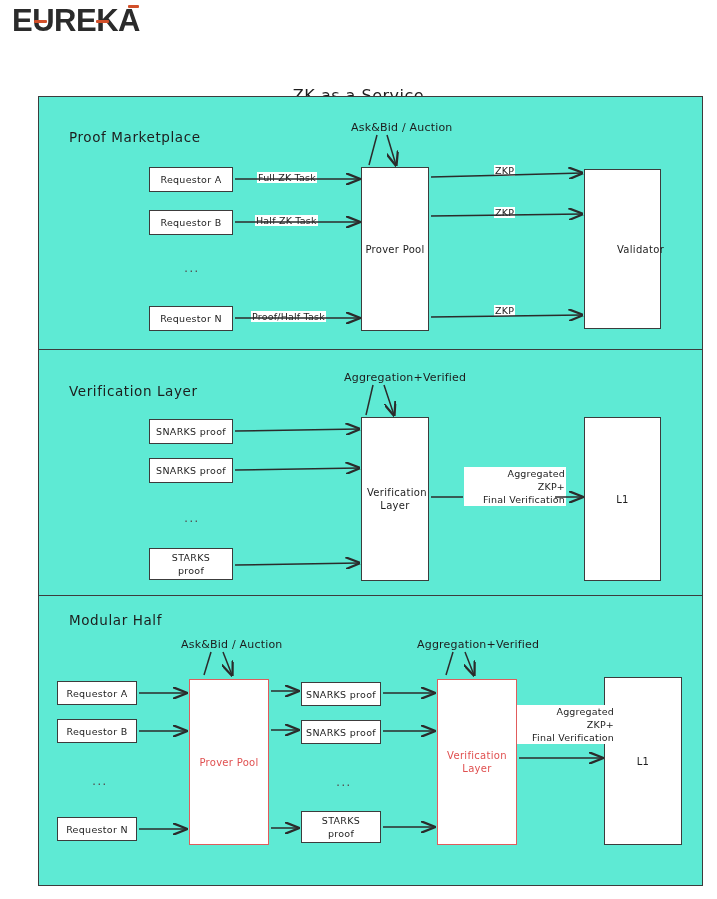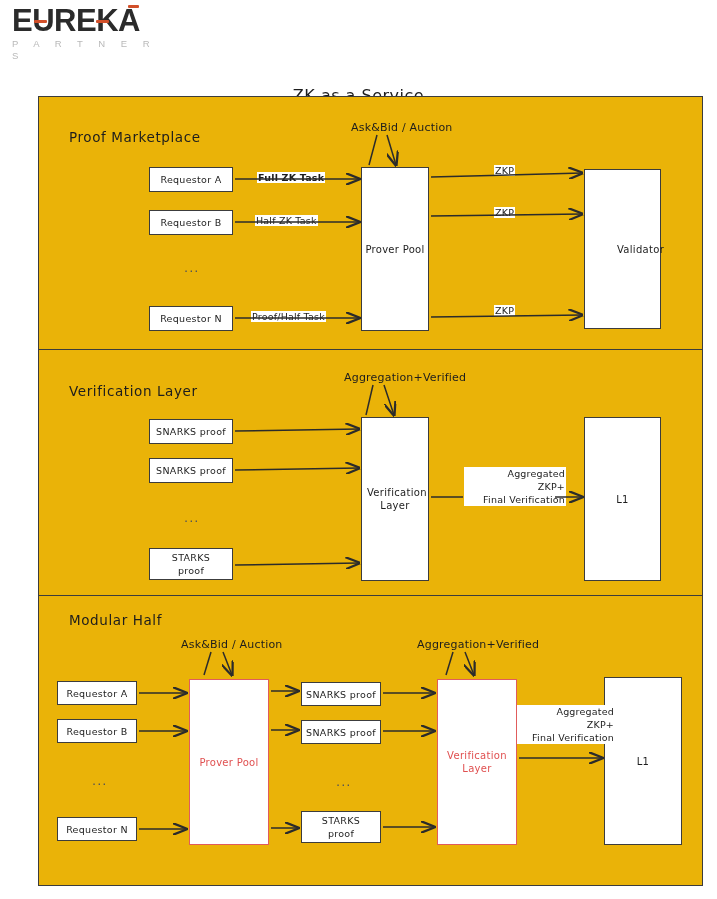--- a/index.html
+++ b/index.html
@@ -74,21 +74,21 @@
 
   
   #frame {
     position: absolute;
     left: 38px;
     top: 96px;
     width: 665px;
     height: 790px;
     border: 1.6px solid #3c3c3c;
     box-sizing: border-box;
-    background: #eab308;
+    background: #5eead4;
   }
   .divider {
     position: absolute;
     left: 0;
     width: 100%;
     height: 0;
     border-top: 1.6px solid #3c3c3c;
   }
   #div1 { top: 252px; }
   #div2 { top: 498px; }
@@ -176,21 +176,20 @@
 </head>
 <body>
 
 <div class="canvas">
 
   <div id="logo">
     <span class="word">EUREKA</span>
     <span class="accent a1"></span>
     <span class="accent a2"></span>
     <span class="accent a3"></span>
-    <span class="sub">P A R T N E R S</span>
   </div>
 
   <div id="title">ZK as a Service</div>
 
   <div id="frame">
 
     <div class="divider" id="div1"></div>
     <div class="divider" id="div2"></div>
 
     <div class="section-title" style="left:30px; top:32px;">Proof Marketplace</div>
@@ -209,21 +208,21 @@
     <div class="node tall" style="left:322px; top:70px; width:68px; height:164px;">
       <span>Prover Pool</span>
     </div>
 
     <div class="ann-label" style="left:312px; top:24px;">Ask&amp;Bid / Auction</div>
 
     <div class="node tall" style="left:545px; top:72px; width:77px; height:160px;padding-left:36px;">
       <span>Validator</span>
     </div>
 
-    <div class="edge-label" style="left:218px; top:75px;font-weight:bold;">Full ZK Task</div>
+    <div class="edge-label" style="left:218px; top:75px;">Full ZK Task</div>
     <div class="edge-label" style="left:216px; top:118px;">Half ZK Task</div>
     <div class="edge-label" style="left:212px; top:214px;">Proof/Half Task</div>
 
     <div class="edge-label" style="left:455px; top:68px;">ZKP</div>
     <div class="edge-label" style="left:455px; top:110px;">ZKP</div>
     <div class="edge-label" style="left:455px; top:208px;">ZKP</div>
 
     <div class="section-title" style="left:30px; top:286px;">Verification Layer</div>
 
     <div class="node" style="left:110px; top:322px; width:84px; height:25px;">

